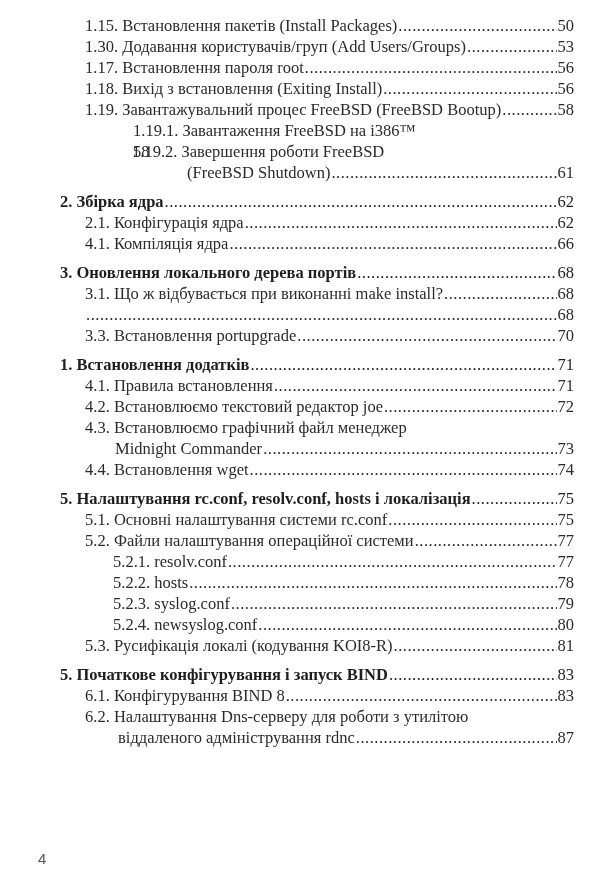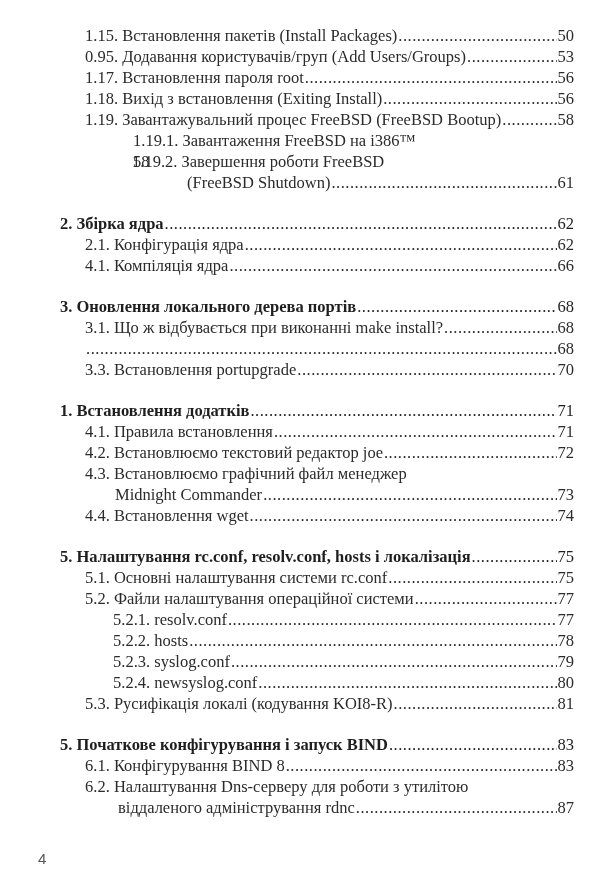--- a/index.html
+++ b/index.html
@@ -2,23 +2,23 @@
 <html><head>
   <meta charset="utf-8">
   <style>
     html, body { margin: 0; padding: 0; background: #ffffff; }
     body {
       width: 600px; height: 891px; position: relative; overflow: hidden;
       font-family: "Liberation Serif", "DejaVu Serif", serif;
       color: #2b2b2b;
     }
     .toc {
-      position: absolute; left: 60px; top: 25px; width: 514px;
-    }
-    .chapter { margin-top: 20px; }
+      position: absolute; left: 60px; top: 15px; width: 514px;
+    }
+    .chapter { margin-top: 8px; }
     .chapter.first { margin-top: 0; }
     .row {
       display: flex; align-items: baseline;
       height: 21px; line-height: 21px;
       font-size: 16.5px; white-space: nowrap;
     }
     .row.l0 { padding-left: 0; font-weight: bold; color: #1e1e1e; }
     .row.l1 { padding-left: 25px; }
     .row.l2 { padding-left: 53px; }
     .row.l3 { padding-left: 72px; flex-direction: column; }
@@ -45,21 +45,21 @@
 
 <div class="toc">
 
   <div class="chapter first">
     <div class="row l1">
       <span class="title">1.15. Встановлення пакетів (Install Packages)</span>
       <span class="leader"></span>
       <span class="page">50</span>
     </div>
     <div class="row l1">
-      <span class="title">0.95. Додавання користувачів/груп (Add Users/Groups)</span>
+      <span class="title">1.30. Додавання користувачів/груп (Add Users/Groups)</span>
       <span class="leader"></span>
       <span class="page">53</span>
     </div>
     <div class="row l1">
       <span class="title">1.17. Встановлення пароля root </span>
       <span class="leader"></span>
       <span class="page">56</span>
     </div>
     <div class="row l1">
       <span class="title">1.18. Вихід з встановлення (Exiting Install)</span>

